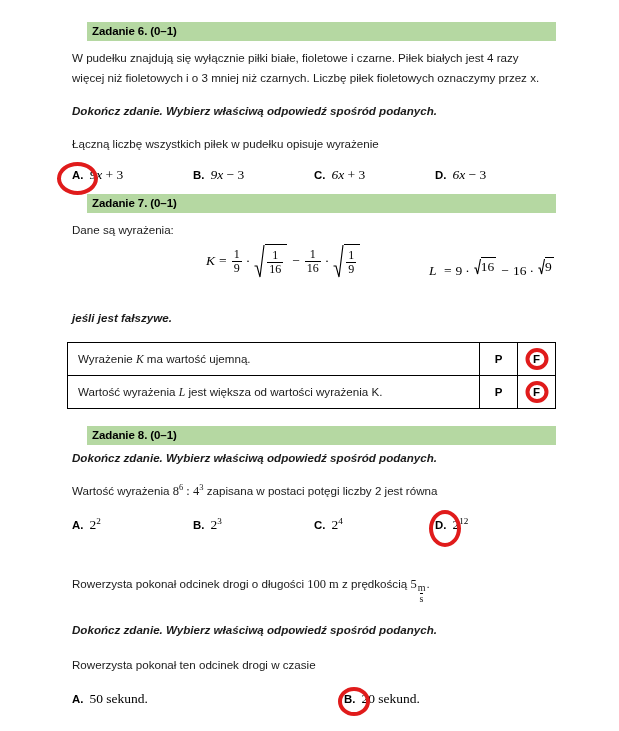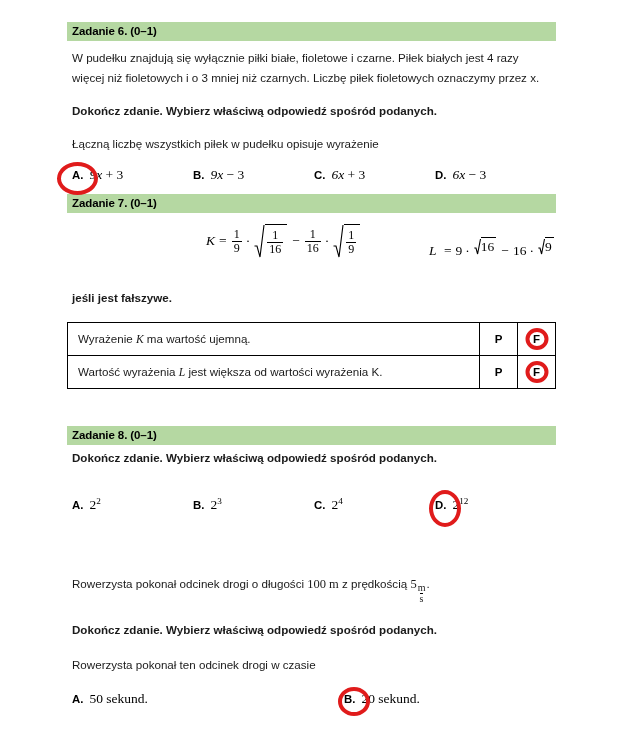--- a/index.html
+++ b/index.html
@@ -27,29 +27,31 @@
     left: 67px;
     width: 489px;
   }
   .task-header {
     background: #b5d8a2;
     font-size: 11.5px;
     font-weight: bold;
     line-height: 16px;
     padding: 1px 0 2px 5px;
     letter-spacing: -0.1px;
+    margin-left: 20px;
   }
   .body-text {
     font-size: 11.6px;
     line-height: 20px;
     padding-left: 5px;
     color: #1a1a1a;
   }
   .body-text.bold {
     font-weight: bold;
+    font-style: italic;
   }
   .serif-num {
     font-family: "Liberation Serif", serif;
     font-size: 12.5px;
   }
   .spacer-sm { height: 7px; }
   .spacer-md { height: 13px; }
 
   
   .answers {
@@ -280,20 +282,21 @@
       <div class="ans">
         <span class="lbl">D.</span>
         <span class="val"><i class="var">6x</i><span> − 3</span></span>
       </div>
     </div>
   </div>
 
   <div class="task" style="top:194px;">
     <div class="task-header">Zadanie 7. (0–1)</div>
     <div class="spacer-sm"></div>
+    <div class="body-text">Dane są wyrażenia:</div>
 
     <div class="formula-row">
       <div class="formula-k">
         <i class="var">K</i>
         <span class="op">=</span>
         <span class="frac">
           <span class="num">1</span>
           <span class="den">9</span>
         </span>
         <span class="dot">·</span>
@@ -375,20 +378,21 @@
       </tr>
     </tbody>
       </table>
   </div>
 
   <div class="task" style="top:426px;">
     <div class="task-header">Zadanie 8. (0–1)</div>
     <div style="height:3px;"></div>
     <div class="body-text bold">Dokończ zdanie. Wybierz właściwą odpowiedź spośród podanych.</div>
     <div class="spacer-md"></div>
+    <div class="body-text"><span>Wartość wyrażenia  </span><span class="serif-num"><span>8</span><sup class="pw">6</sup><span> : </span><span>4</span><sup class="pw">3</sup></span><span>  zapisana w postaci potęgi liczby  2  jest równa</span></div>
     <div style="height:16px;"></div>
     <div class="answers four-col">
       <div class="ans">
         <span class="lbl">A.</span>
         <span class="val"><span>2</span><sup class="pw">2</sup></span>
       </div>
       <div class="ans">
         <span class="lbl">B.</span>
         <span class="val"><span>2</span><sup class="pw">3</sup></span>
       </div>

